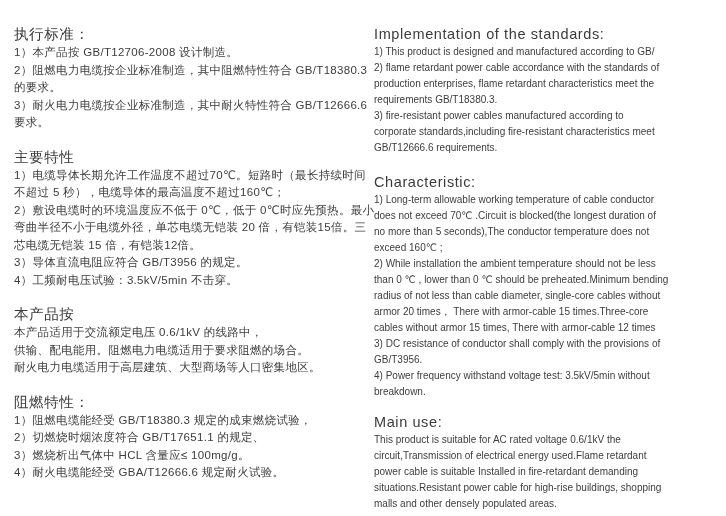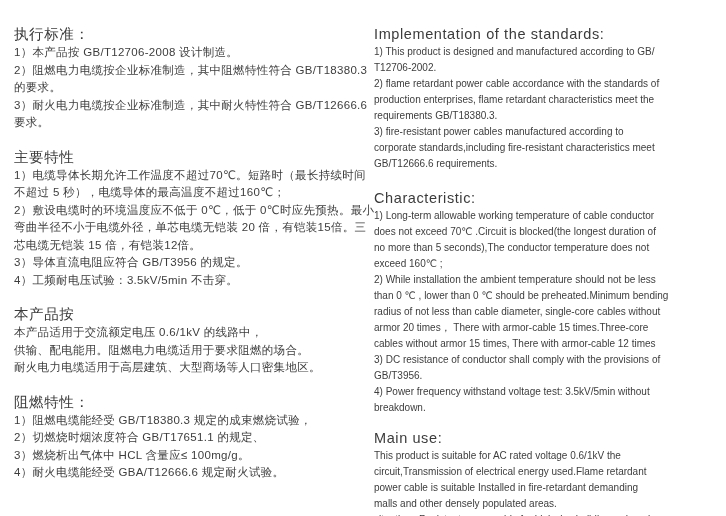--- a/index.html
+++ b/index.html
@@ -95,21 +95,20 @@
         <div class="line">1）阻燃电缆能经受 GB/T18380.3 规定的成束燃烧试验，</div>
         <div class="line">2）切燃烧时烟浓度符合 GB/T17651.1 的规定、</div>
         <div class="line">3）燃烧析出气体中 HCL 含量应≤ 100mg/g。</div>
         <div class="line">4）耐火电缆能经受 GBA/T12666.6 规定耐火试验。</div>
       </div>
     </div>
   <div class="col col-en">
       <div class="section">
         <div class="heading">Implementation of the standards:</div>
         <div class="line">1) This product is designed and manufactured according to GB/</div>
-        <div class="line">T12706-2002.</div>
         <div class="line">2) flame retardant power cable accordance with the standards of</div>
         <div class="line">production enterprises, flame retardant characteristics meet the</div>
         <div class="line">requirements GB/T18380.3.</div>
         <div class="line">3) fire-resistant power cables manufactured according to</div>
         <div class="line">corporate standards,including fire-resistant characteristics meet</div>
         <div class="line">GB/T12666.6 requirements.</div>
       </div>
       <div class="section">
         <div class="heading">Characteristic:</div>
         <div class="line">1) Long-term allowable working temperature of cable conductor</div>
@@ -124,17 +123,17 @@
         <div class="line">3) DC resistance of conductor shall comply with the provisions of</div>
         <div class="line">GB/T3956.</div>
         <div class="line">4) Power frequency withstand voltage test: 3.5kV/5min without</div>
         <div class="line">breakdown.</div>
       </div>
       <div class="section">
         <div class="heading">Main use:</div>
         <div class="line">This product is suitable for AC rated voltage 0.6/1kV the</div>
         <div class="line">circuit,Transmission of electrical energy used.Flame retardant</div>
         <div class="line">power cable is suitable  Installed in fire-retardant demanding</div>
+        <div class="line">situations.Resistant power cable for high-rise buildings, shopping</div>
         <div class="line">malls and other densely populated areas.</div>
-        <div class="line">situations.Resistant power cable for high-rise buildings, shopping</div>
       </div>
     </div>
 </div>
 
 </body></html>

